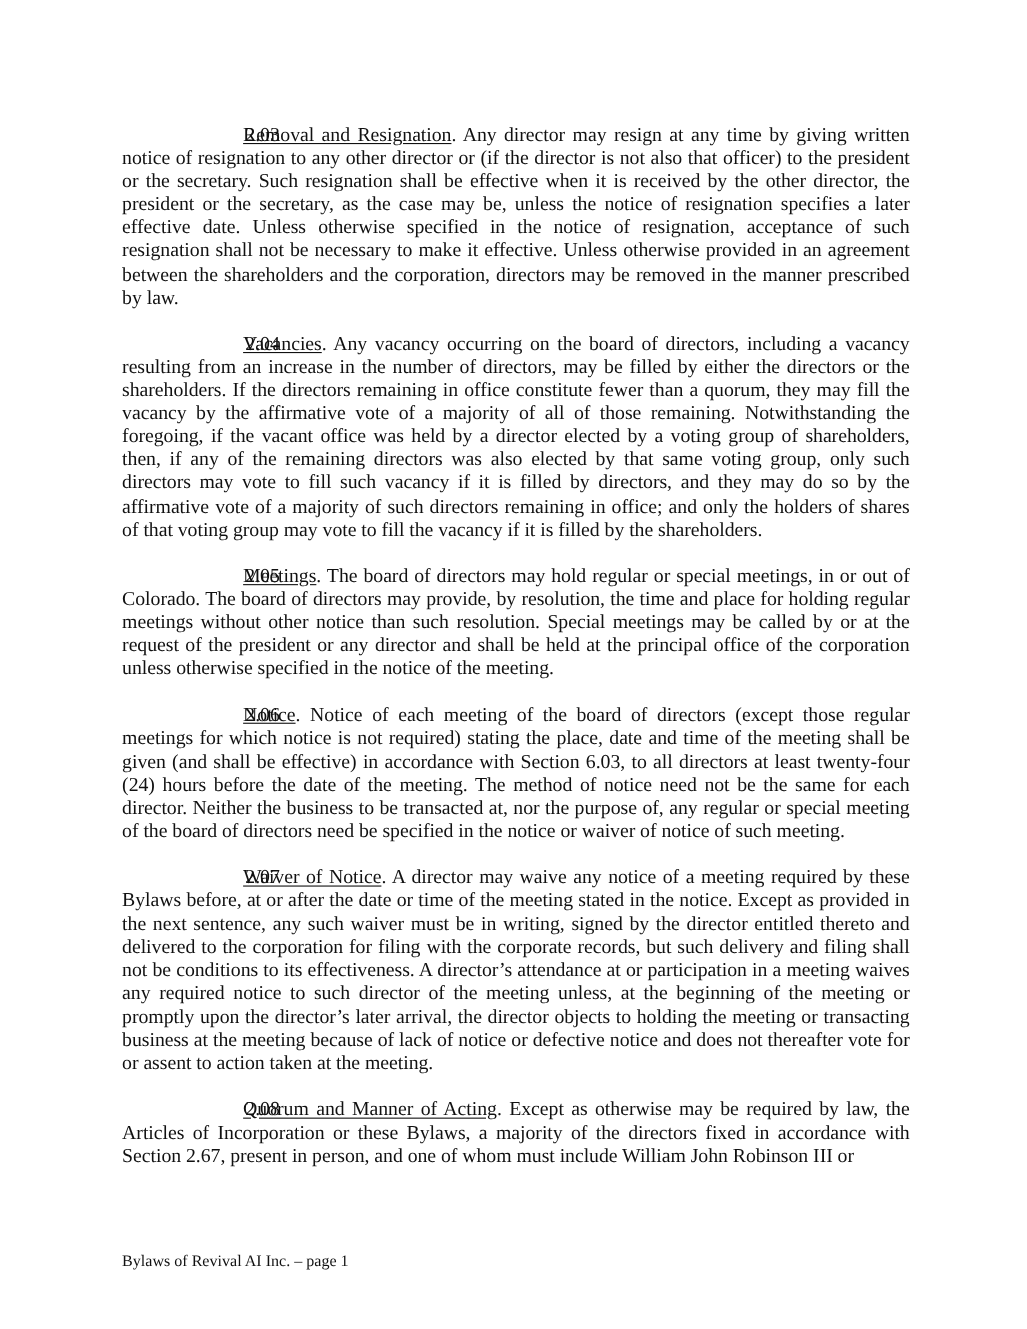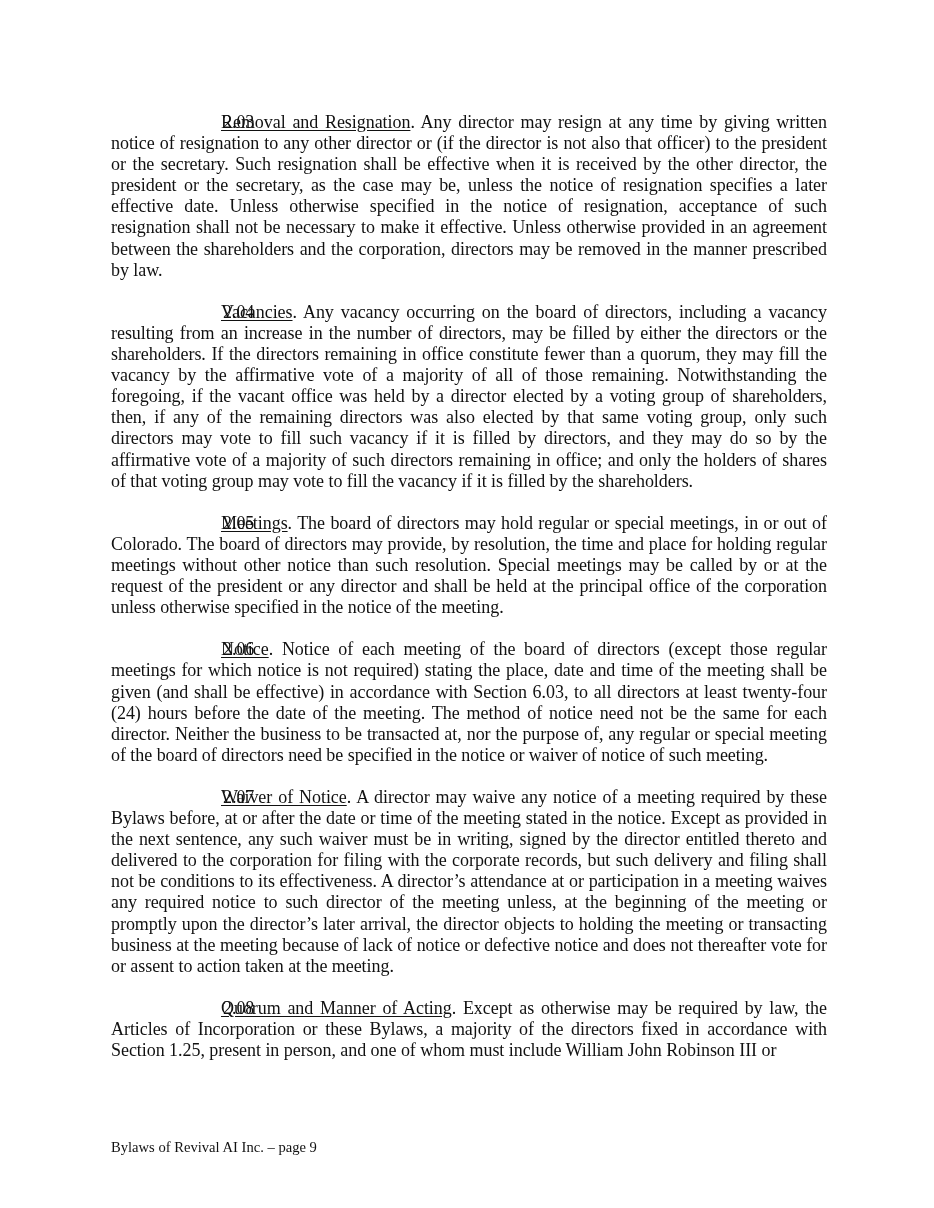--- a/index.html
+++ b/index.html
@@ -55,17 +55,17 @@
   <p class="para"><span class="num">2.03</span><span class="heading">Removal and Resignation</span><span>.  Any director may resign at any time by giving written notice of resignation to any other director or (if the director is not also that officer) to the president or the secretary.  Such resignation shall be effective when it is received by the other director, the president or the secretary, as the case may be, unless the notice of resignation specifies a later effective date.  Unless otherwise specified in the notice of resignation, acceptance of such resignation shall not be necessary to make it effective.  Unless otherwise provided in an agreement between the shareholders and the corporation, directors may be removed in the manner prescribed by law.</span></p>
 
   <p class="para"><span class="num">2.04</span><span class="heading">Vacancies</span><span>.  Any vacancy occurring on the board of directors, including a vacancy resulting from an increase in the number of directors, may be filled by either the directors or the shareholders.  If the directors remaining in office constitute fewer than a quorum, they may fill the vacancy by the affirmative vote of a majority of all of those remaining.  Notwithstanding the foregoing, if the vacant office was held by a director elected by a voting group of shareholders, then, if any of the remaining directors was also elected by that same voting group, only such directors may vote to fill such vacancy if it is filled by directors, and they may do so by the affirmative vote of a majority of such directors remaining in office; and only the holders of shares of that voting group may vote to fill the vacancy if it is filled by the shareholders.</span></p>
 
   <p class="para"><span class="num">2.05</span><span class="heading">Meetings</span><span>.  The board of directors may hold regular or special meetings, in or out of Colorado.  The board of directors may provide, by resolution, the time and place for holding regular meetings without other notice than such resolution.  Special meetings may be called by or at the request of the president or any director and shall be held at the principal office of the corporation unless otherwise specified in the notice of the meeting.</span></p>
 
   <p class="para"><span class="num">2.06</span><span class="heading">Notice</span><span>.  Notice of each meeting of the board of directors (except those regular meetings for which notice is not required) stating the place, date and time of the meeting shall be given (and shall be effective) in accordance with </span><span class="ref">Section 6.03</span><span>, to all directors at least twenty-four (24) hours before the date of the meeting.  The method of notice need not be the same for each director.  Neither the business to be transacted at, nor the purpose of, any regular or special meeting of the board of directors need be specified in the notice or waiver of notice of such meeting.</span></p>
 
   <p class="para"><span class="num">2.07</span><span class="heading">Waiver of Notice</span><span>.  A director may waive any notice of a meeting required by these Bylaws before, at or after the date or time of the meeting stated in the notice.  Except as provided in the next sentence, any such waiver must be in writing, signed by the director entitled thereto and delivered to the corporation for filing with the corporate records, but such delivery and filing shall not be conditions to its effectiveness.  A director’s attendance at or participation in a meeting waives any required notice to such director of the meeting unless, at the beginning of the meeting or promptly upon the director’s later arrival, the director objects to holding the meeting or transacting business at the meeting because of lack of notice or defective notice and does not thereafter vote for or assent to action taken at the meeting.</span></p>
 
-  <p class="para"><span class="num">2.08</span><span class="heading">Quorum and Manner of Acting</span><span>.  Except as otherwise may be required by law, the Articles of Incorporation or these Bylaws, a majority of the directors fixed in accordance with </span><span class="ref">Section 1.25</span><span>, present in person, and one of whom must include William John Robinson III or</span></p>
+  <p class="para"><span class="num">2.08</span><span class="heading">Quorum and Manner of Acting</span><span>.  Except as otherwise may be required by law, the Articles of Incorporation or these Bylaws, a majority of the directors fixed in accordance with </span><span class="ref">Section 2.67</span><span>, present in person, and one of whom must include William John Robinson III or</span></p>
 
 </div>
 
-<div class="footer">Bylaws of Revival AI Inc. – page 9</div>
+<div class="footer">Bylaws of Revival AI Inc. – page 1</div>
 
 </body></html>

